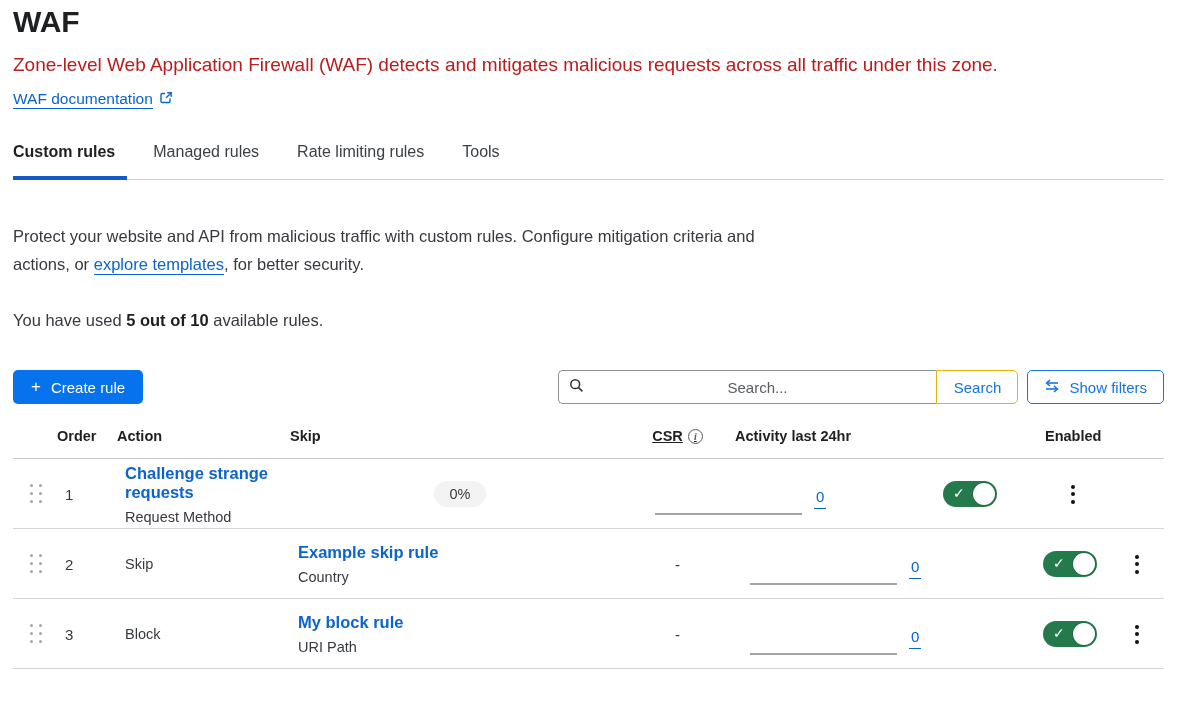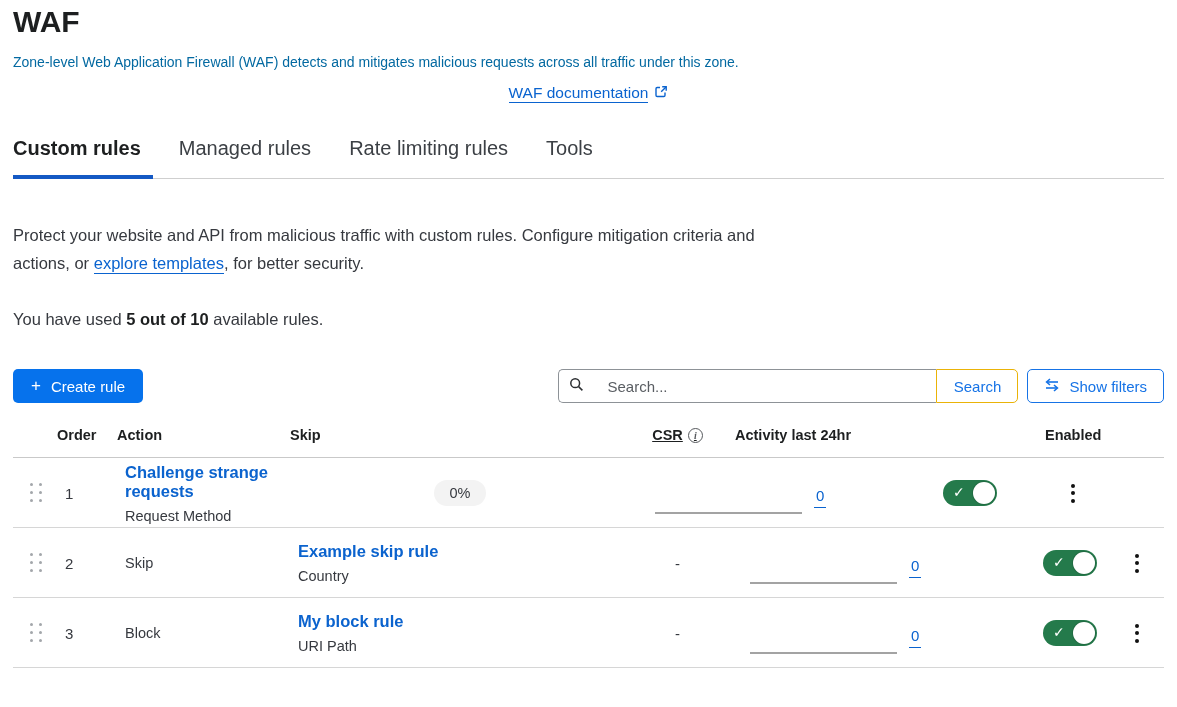--- a/index.html
+++ b/index.html
@@ -2,44 +2,44 @@
 <html><head>
 <meta charset="utf-8">
 <style>
   * { margin:0; padding:0; box-sizing:border-box; }
   html,body { background:#fff; }
   body { font-family:"Liberation Sans","DejaVu Sans",sans-serif; color:#36393f; }
   .page { width:1177px; height:707px; background:#fff; overflow:hidden; position:relative; }
 
   .breadcrumb { margin:7px 13px 0; font-size:15px; font-weight:700; color:#33363a; }
   .page-title { margin:5px 13px 0; font-size:30px; font-weight:700; color:#1d1f20; }
-  .page-desc { margin:15px 13px 0; font-size:14px; color:#0369a1; }
-  .doc-link-row { margin:14px 13px 0; font-size:15.5px;text-align:center; }
+  .page-desc { margin:15px 13px 0; font-size:19px; color:#b91c1c; }
+  .doc-link-row { margin:14px 13px 0; font-size:15.5px; }
   a.link { color:#0a63cf; text-decoration:none; cursor:pointer; }
   a.link.u { border-bottom:1px solid #0a63cf; padding-bottom:1px; }
   .ext-icon { display:inline-block; vertical-align:-1px; margin-left:6px; }
 
   
   .tabs { margin:34px 13px 0; display:flex; gap:26px; border-bottom:1px solid #cfcfcf; }
-  .tab { font-size:20px; color:#3c4045; padding:0 12px 15px 0; border-bottom:4px solid transparent; margin-bottom:-1px; cursor:pointer; }
+  .tab { font-size:16px; color:#3c4045; padding:0 12px 15px 0; border-bottom:4px solid transparent; margin-bottom:-1px; cursor:pointer; }
   .tab.active { font-weight:700; color:#1d1f20; border-bottom-color:#1459c4; }
 
   .intro { margin:42px 13px 0; width:745px; font-size:16.5px; line-height:28px; color:#36393f; }
   .usage { margin:33px 13px 0; font-size:16.5px; color:#36393f; }
   .usage b { color:#1d1f20; }
 
   
   .toolbar { margin:40px 13px 0; display:flex; align-items:center; height:34px; }
   .btn-primary { height:34px; padding:0 18px; background:#0672ec; color:#fff; border:none; border-radius:5px;
                  font-size:15px; font-family:inherit; display:flex; align-items:center; gap:10px; cursor:pointer; }
   .btn-primary .plus { font-size:17px; font-weight:400; margin-top:-1px; }
   .search-group { margin-left:auto; display:flex; }
   .search-box { width:378px; height:34px; border:1px solid #8d9297; border-right:none; border-radius:5px 0 0 5px;
                 display:flex; align-items:center; padding:0 10px; background:#fff; }
-  .search-box input { border:none; outline:none; font-size:15px; font-family:inherit; color:#701a75; width:100%; margin-left:23px; }
+  .search-box input { border:none; outline:none; font-size:15px; font-family:inherit; color:#701a75; width:100%; margin-left:4px;text-align:center; }
   .search-box input::placeholder { color:#595d62; }
   .btn-search { width:82px; height:34px; background:#fff; color:#1673e6; border:1px solid #eab308; border-radius:0 5px 5px 0;
                 font-size:15px; font-family:inherit; cursor:pointer; }
   .btn-filters { margin-left:9px; height:34px; padding:7px 16px; background:#fff; color:#1673e6; border:1px solid #1673e6;
                  border-radius:5px; font-size:15px; font-family:inherit; display:flex; align-items:center; gap:9px; cursor:pointer; }
 
   
   .rules-table { margin:24px 13px 0; }
   .tgrid { display:grid; grid-template-columns:44px 60px 173px 340px 95px 210px 1fr 75px 54px; align-items:center; }
   .thead { height:31px; border-bottom:1px solid #c9c9c9; font-size:14.5px; font-weight:700; color:#1d1f20; align-items:start; }

